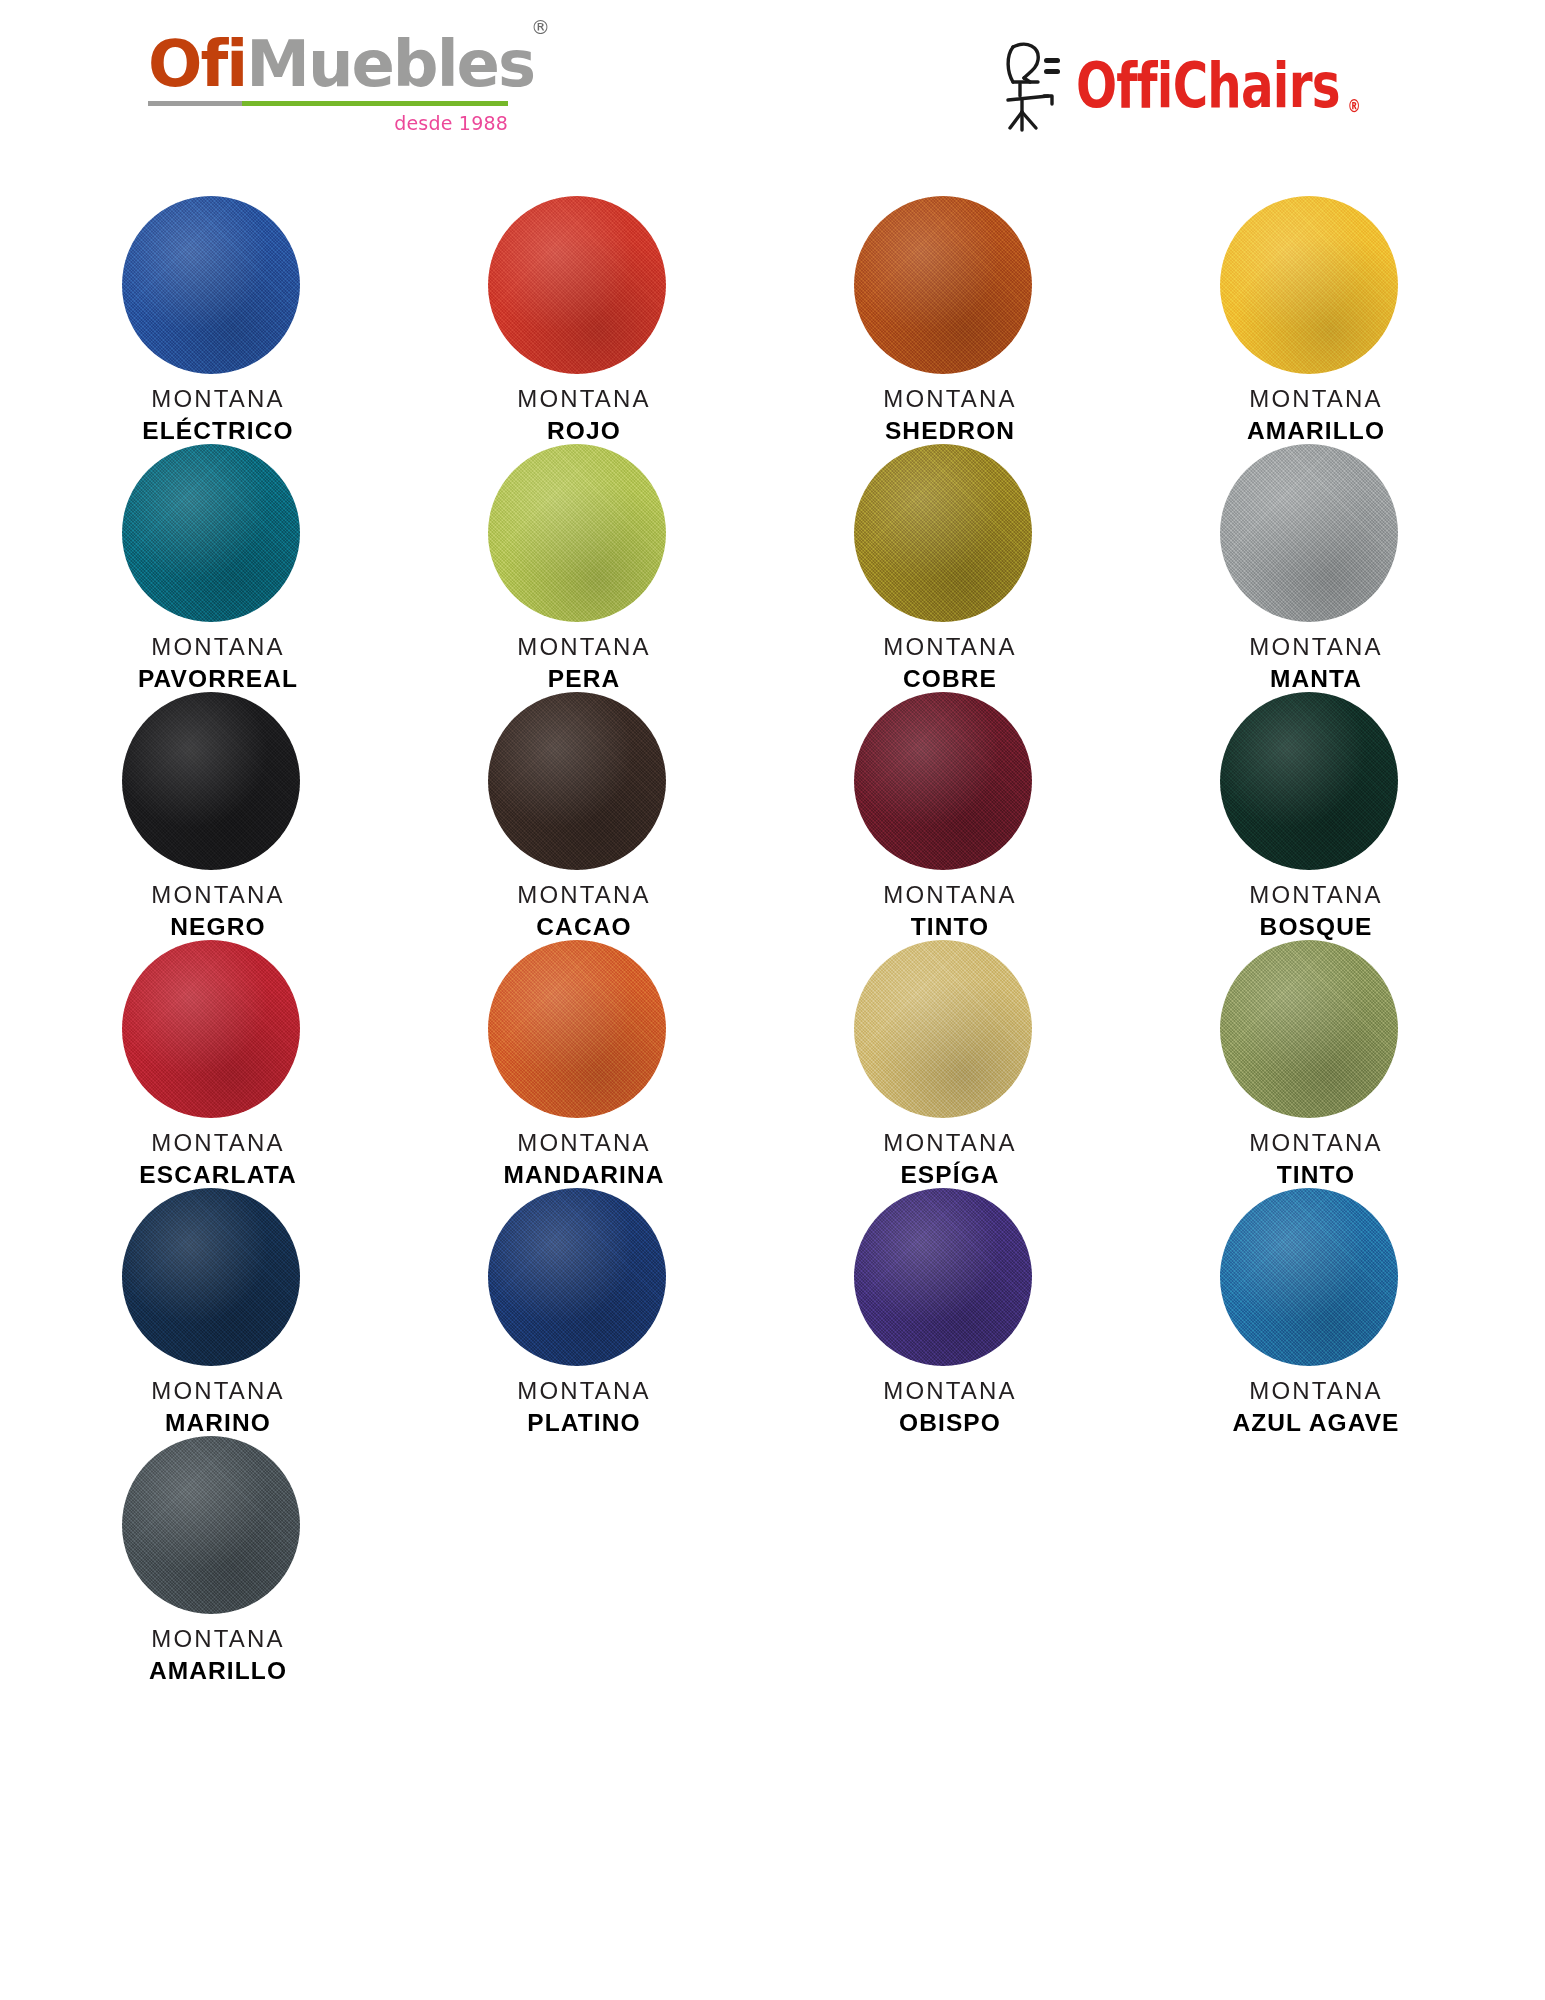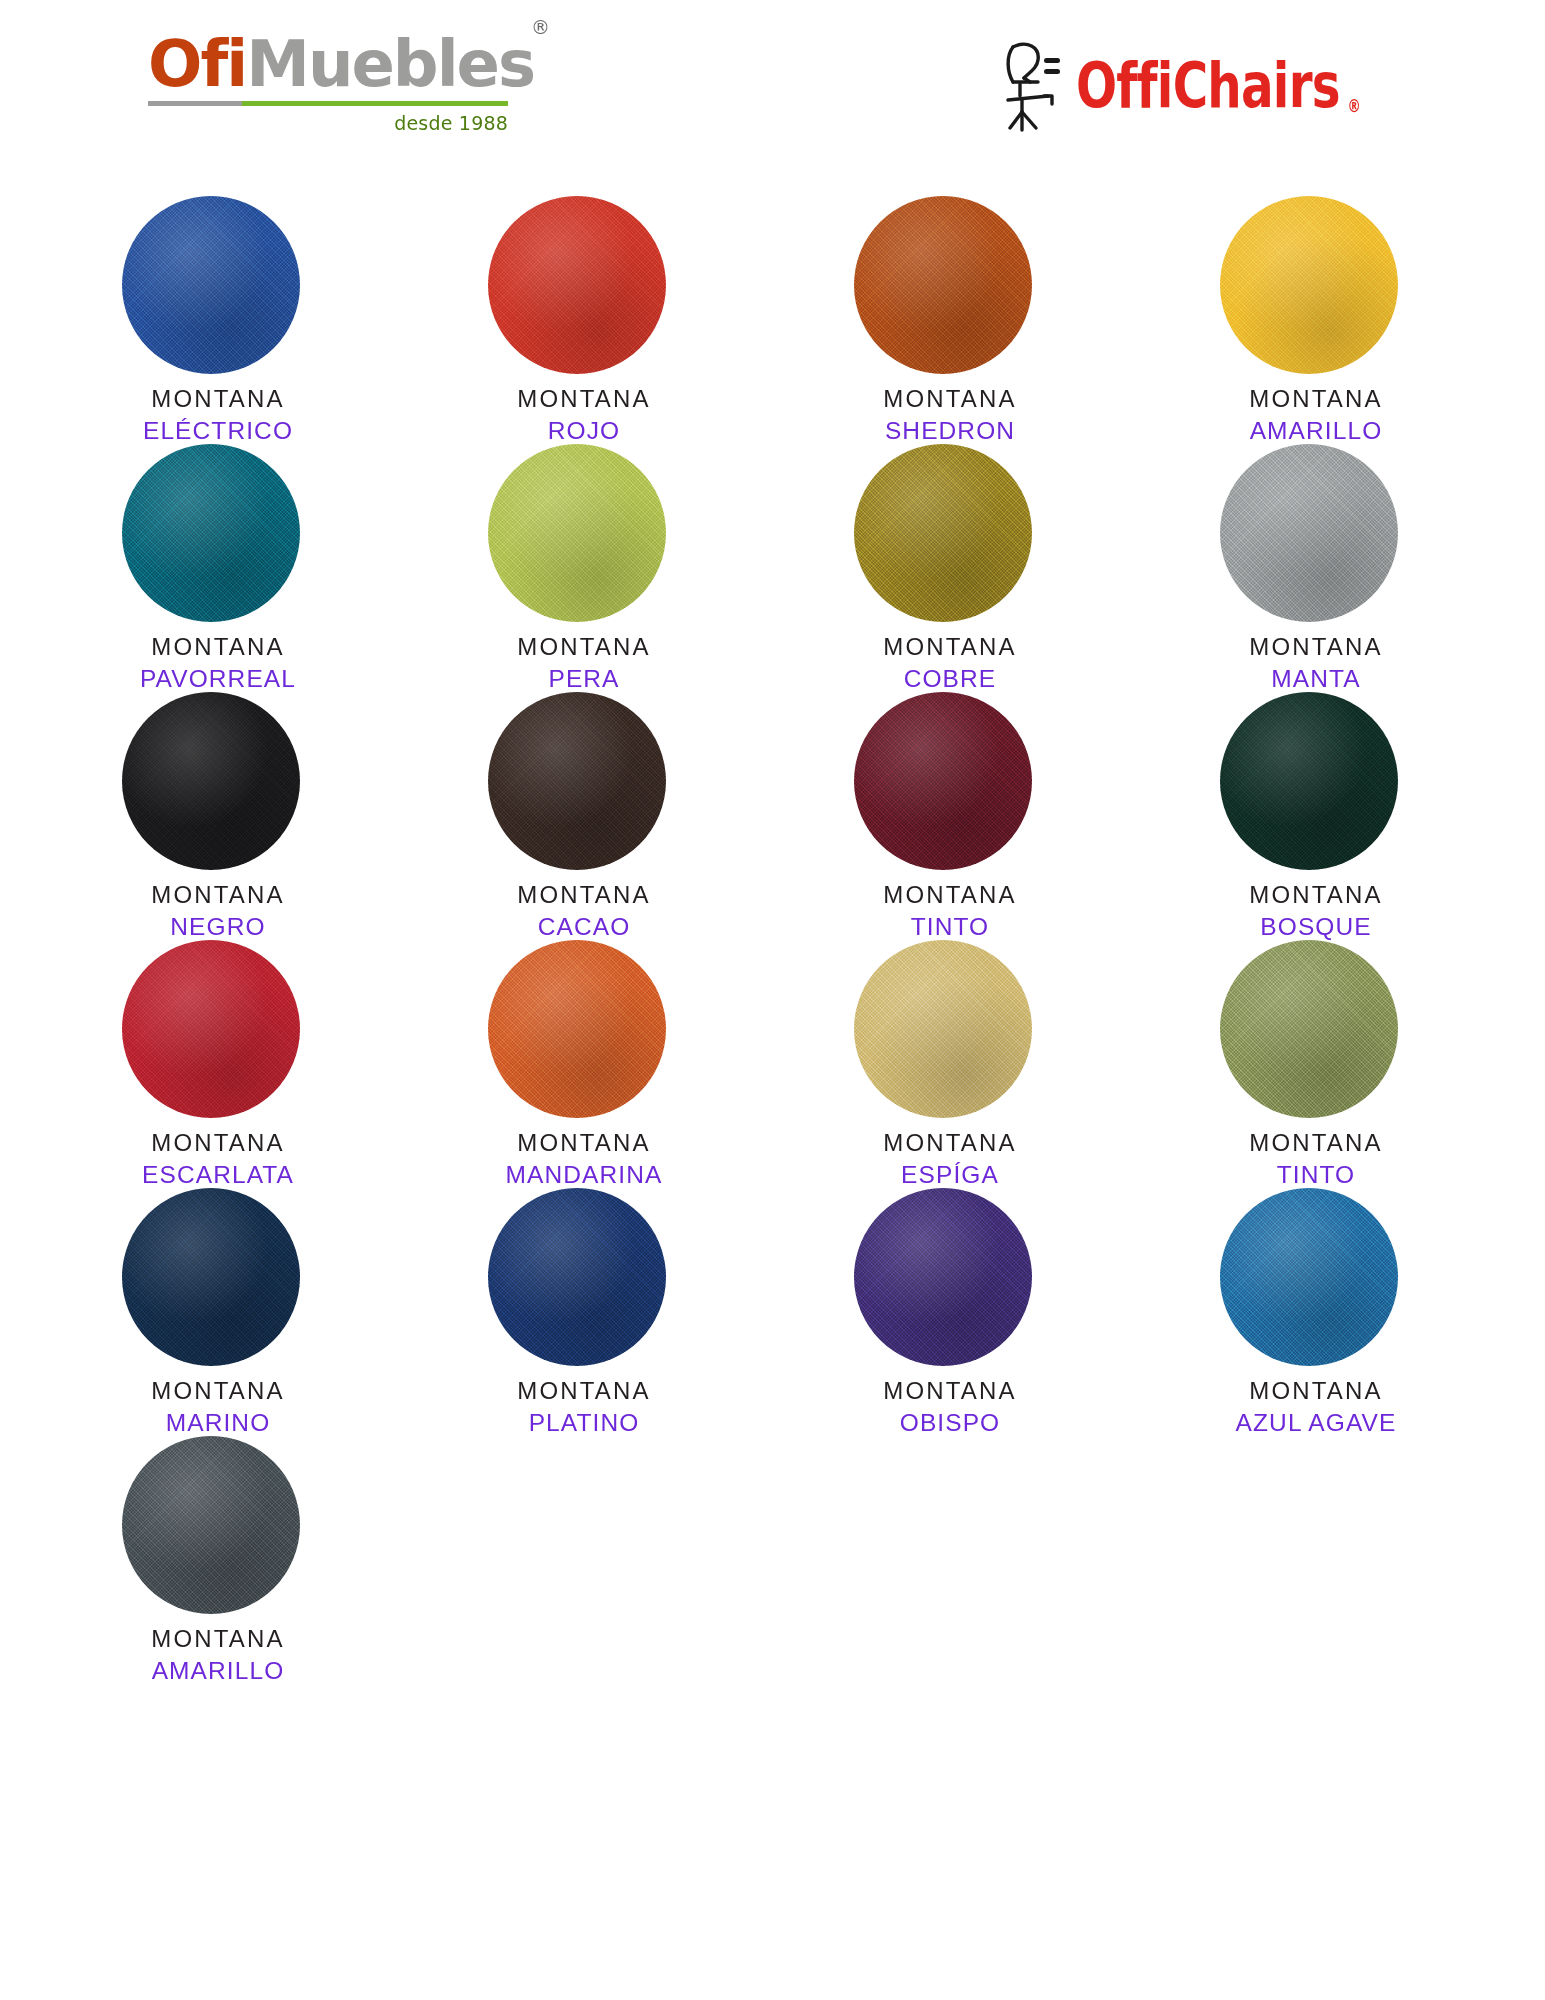--- a/index.html
+++ b/index.html
@@ -55,21 +55,21 @@
     height: 5px;
     width: 360px;
     margin-top: 5px;
     background: linear-gradient(to right, #9d9d9c 0%, #9d9d9c 26%, #76b82a 26%, #76b82a 100%);
   }
   .ofi-tagline {
     font-family: "DejaVu Sans", sans-serif;
     text-align: right;
     width: 360px;
     font-size: 19px;
-    color: #4d7c0f;
+    color: #ec4899;
     margin-top: 6px;
     letter-spacing: 0.2px;
   }
 
   .logo-offichairs {
     position: absolute;
     left: 1000px;
     top: 38px;
     display: flex;
     align-items: center;
@@ -167,23 +167,23 @@
     font-family: "Liberation Sans", sans-serif;
     font-size: 24px;
     font-weight: 400;
     letter-spacing: 2.2px;
     color: #231f20;
     line-height: 1.28;
   }
   .label-color {
     font-family: "Liberation Sans", sans-serif;
     font-size: 24.5px;
-    font-weight: normal;
+    font-weight: bold;
     letter-spacing: 1.1px;
-    color: #6d28d9;
+    color: #000000;
     line-height: 1.3;
     white-space: nowrap;
   }
 </style>
 </head>
 <body>
 
 <div class="header">
 
   <div class="logo-ofimuebles">

